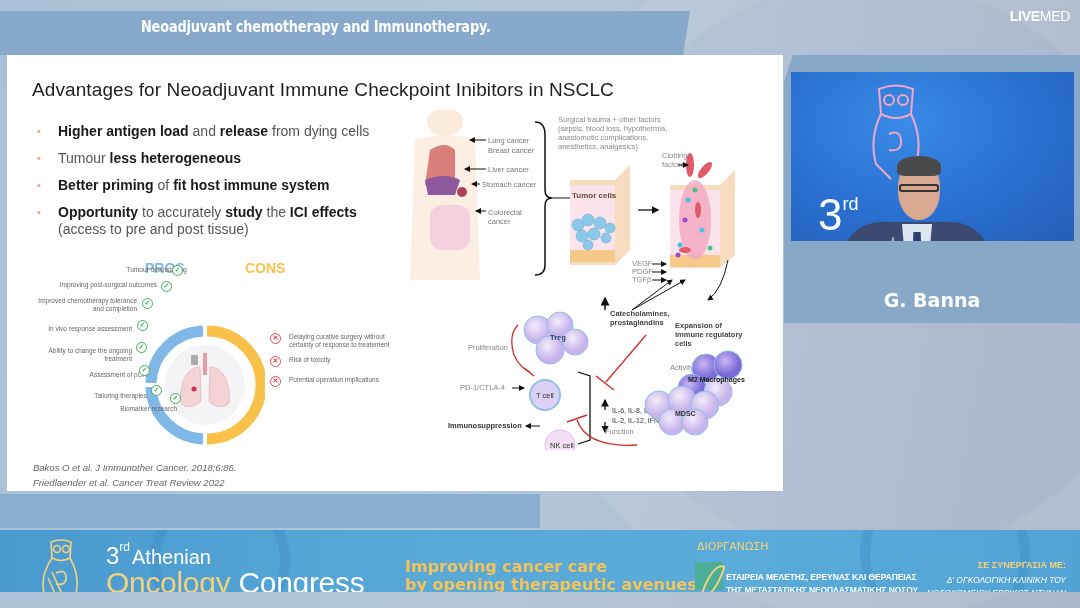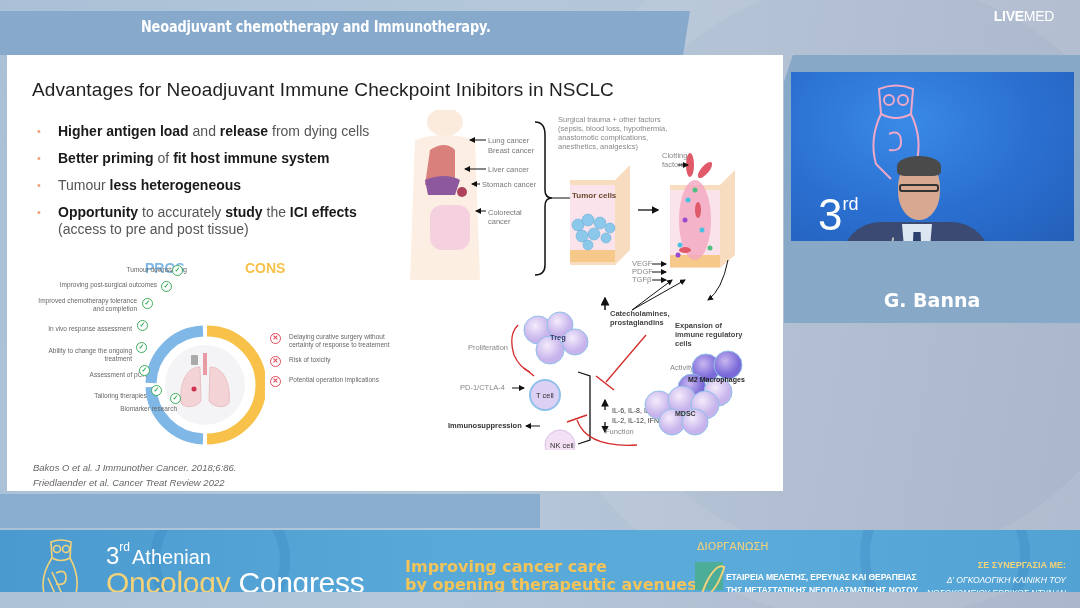--- a/index.html
+++ b/index.html
@@ -18,21 +18,21 @@
     position: absolute; left: 0; top: 11px; width: 690px; height: 44px;
     background: #86a9cc;
     clip-path: polygon(0 0, 100% 0, 99% 100%, 0 100%);
   }
   .top-title {
     position: absolute; left: 141px; top: 18px;
     color: #fff; font-size: 15px; font-weight: bold; letter-spacing: -0.2px;
     font-family: "DejaVu Sans", sans-serif; transform: scaleX(0.86); transform-origin: left;
   }
   .brand {
-    position: absolute; right: 26px; top: 8px; color: #fff; font-size: 14px; letter-spacing: -0.3px;
+    position: absolute; right: 10px; top: 8px; color: #fff; font-size: 14px; letter-spacing: -0.3px;
   }
   .brand b { font-weight: bold; }
   .brand span { font-weight: normal; }
 
   
   .slide {
     position: absolute; left: 7px; top: 55px; width: 776px; height: 436px;
     background: #fff; overflow: hidden;
   }
   .slide-title {
@@ -131,22 +131,22 @@
 
 <div class="top-banner"></div>
 <div class="top-title">Neoadjuvant chemotherapy and Immunotherapy.</div>
 <div class="brand"><b>LIVE</b><span>MED</span></div>
 
 <div class="slide">
   <div class="slide-title">Advantages for Neoadjuvant Immune Checkpoint Inibitors in NSCLC</div>
 
   <ul class="bullets" id="bullets">
       <li><b>Higher antigen load</b><span> and </span><b>release</b><span> from dying cells</span></li>
+      <li><span>Tumour </span><b>less heterogeneous</b></li>
       <li><b>Better priming</b><span> of </span><b>fit host immune system</b></li>
-      <li><span>Tumour </span><b>less heterogeneous</b></li>
       <li><b>Opportunity</b><span> to accurately </span><b>study</b><span> the </span><b>ICI effects</b><br><span>(access to pre and post tissue)</span></li>
     </ul>
 
   <div class="pc-head pros-head">PROS</div>
   <div class="pc-head cons-head">CONS</div>
 
   <svg style="position:absolute;left:138px;top:270px" width="120" height="120" viewBox="0 0 120 120">
     <g fill="none" stroke="#7fb8e6" stroke-width="11">
       <path d="M58 6 A54 54 0 0 0 6 58"></path>
       <path d="M6 62 A54 54 0 0 0 58 114"></path>

